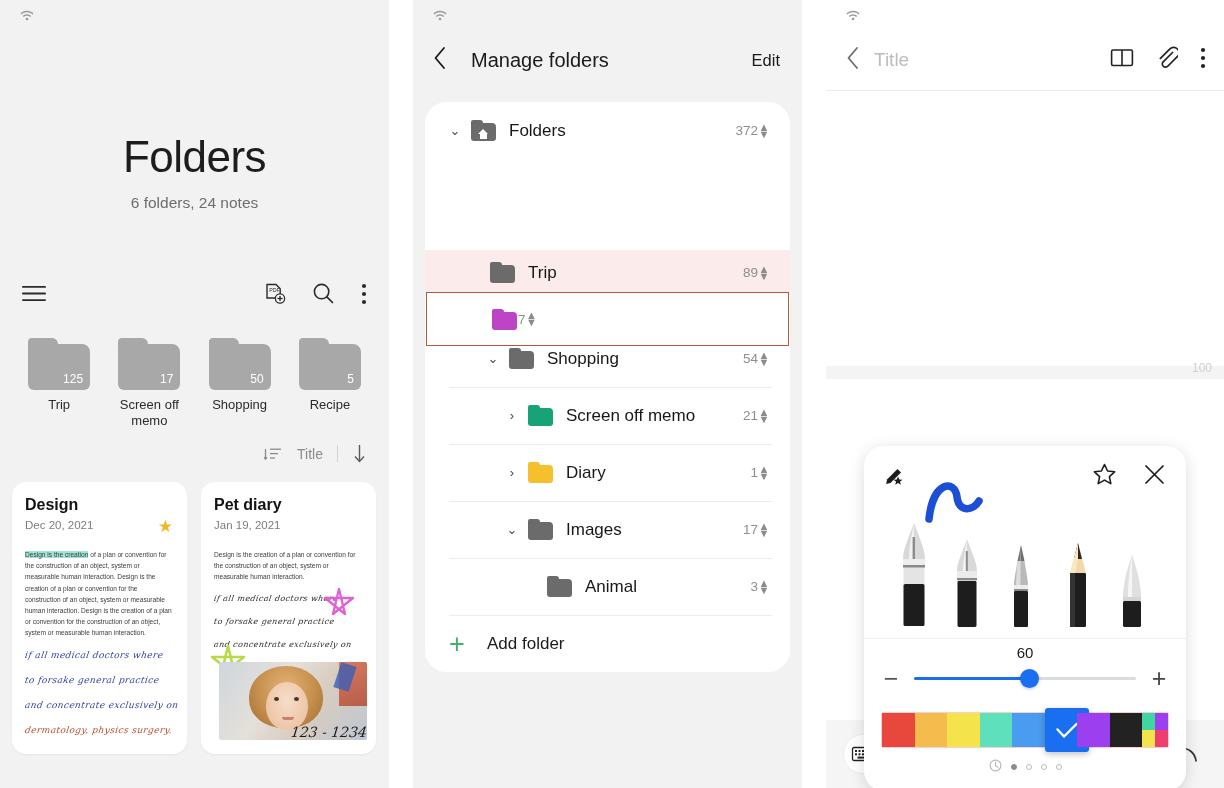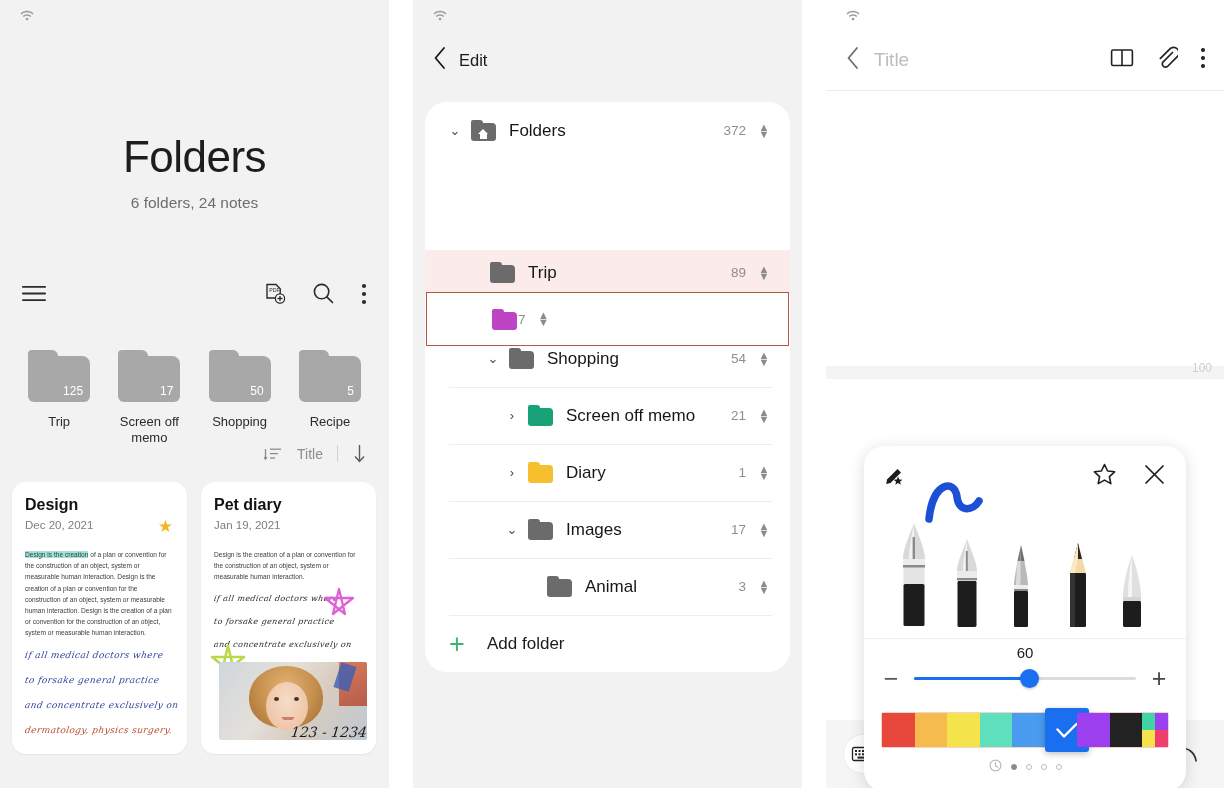--- a/index.html
+++ b/index.html
@@ -45,21 +45,21 @@
   .icon-btn { display:flex; align-items:center; justify-content:center; cursor: pointer; }
 
   .folder-row {
     position: absolute; top: 338px; left: 0; right: 0;
     display: flex; padding: 0 14px; gap: 0;
   }
   .folder-cell { width: 94px; text-align: center; cursor: pointer; }
   .folder-chip {
     position: relative;
     width: 62px; height: 52px;
-    margin: 12px auto;
+    margin: 0 auto;
   }
   .folder-chip .tab {
     position: absolute; left:0; top:0; width: 30px; height: 10px;
     background: #a8a8a8; border-radius: 4px 6px 0 0;
   }
   .folder-chip .body {
     position: absolute; left: 0; top: 6px; width: 62px; height: 46px;
     background: #a8a8a8; border-radius: 4px 8px 6px 6px;
   }
   .folder-chip .cnt {
@@ -164,21 +164,21 @@
     content:""; position:absolute; left: 24px; right: 18px; top: 0; height:1px; background:#ececec;
   }
   .tw-chevron { width: 16px; font-size: 13px; color: #4a4a4a; flex: 0 0 16px; text-align:center; }
   .tw-folder { width: 26px; height: 21px; position: relative; flex: 0 0 26px; margin-left: 8px; }
   .tw-folder .tab { position:absolute; left:0; top:0; width: 12px; height: 5px; border-radius:2px 3px 0 0;}
   .tw-folder .body{ position:absolute; left:0; top:3px; width: 25px; height: 18px; border-radius:2px 4px 3px 3px;}
   .tw-home { position:absolute; left: 7px; top: 9px; width:0; height:0;
              border-left: 5px solid transparent; border-right: 5px solid transparent; border-bottom: 5px solid #fff; }
   .tw-home-b { position:absolute; left: 9px; top: 13px; width: 7px; height: 6px; background:#fff; }
   .tw-label { font-size: 17px; color: #171717; margin-left: 12px; flex: 1; }
-  .tw-count { font-size: 13.5px; color: #8e8e8e; margin-right: 12px; }
+  .tw-count { font-size: 13.5px; color: #8e8e8e; margin-right: 0; }
   .tw-handle { width: 12px; color: #8b8b8b; font-size: 11px; line-height: 7px; text-align:center; cursor: grab; }
 
   
   .drag-ghost {
     position: absolute; left: 0; right: 0; top: 148px; height: 45px;
     background: #fbeceb;
     display: flex; align-items: center; padding-right: 20px;
     z-index: 4;
   }
   .drop-target {
@@ -428,20 +428,21 @@
         <circle cx="10" cy="12.6" r="1.5" fill="#9a9a9a"></circle>
       </svg>
     </div>
 
     <div class="p2-head">
       <div class="p2-back">
         <svg width="14" height="24" viewBox="0 0 14 24">
           <path d="M11 2 L2.5 12 L11 22" fill="none" stroke="#1a1a1a" stroke-width="1.8" stroke-linecap="round" stroke-linejoin="round"></path>
         </svg>
       </div>
+      <div class="p2-title">Manage folders</div>
       <div class="p2-edit">Edit</div>
     </div>
 
     <div class="tree-card">
 
       <div class="tree-row first">
         <span class="tw-chevron" style="margin-left:22px;">⌄</span>
         <span class="tw-folder">
           <i class="tab" style="background:#6b6b6b;"></i>
           <i class="body" style="background:#6b6b6b;"></i>

